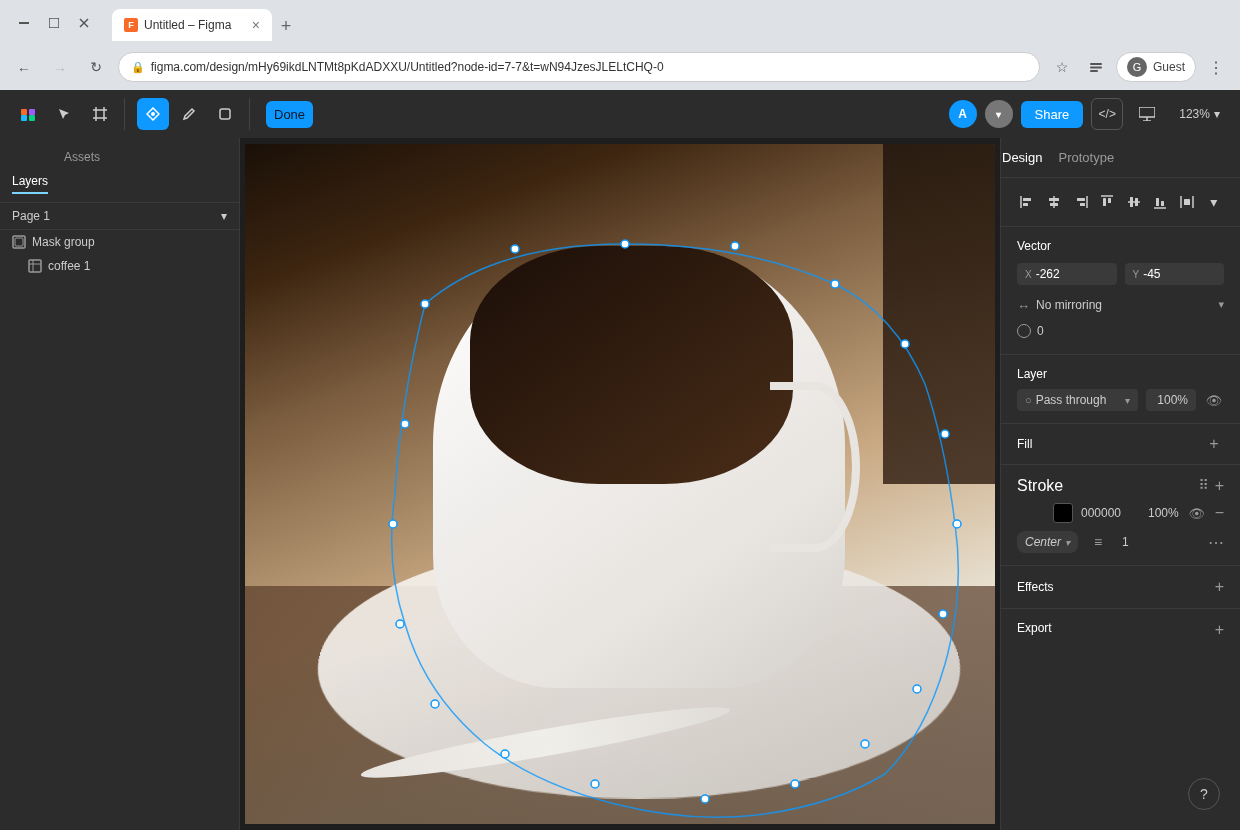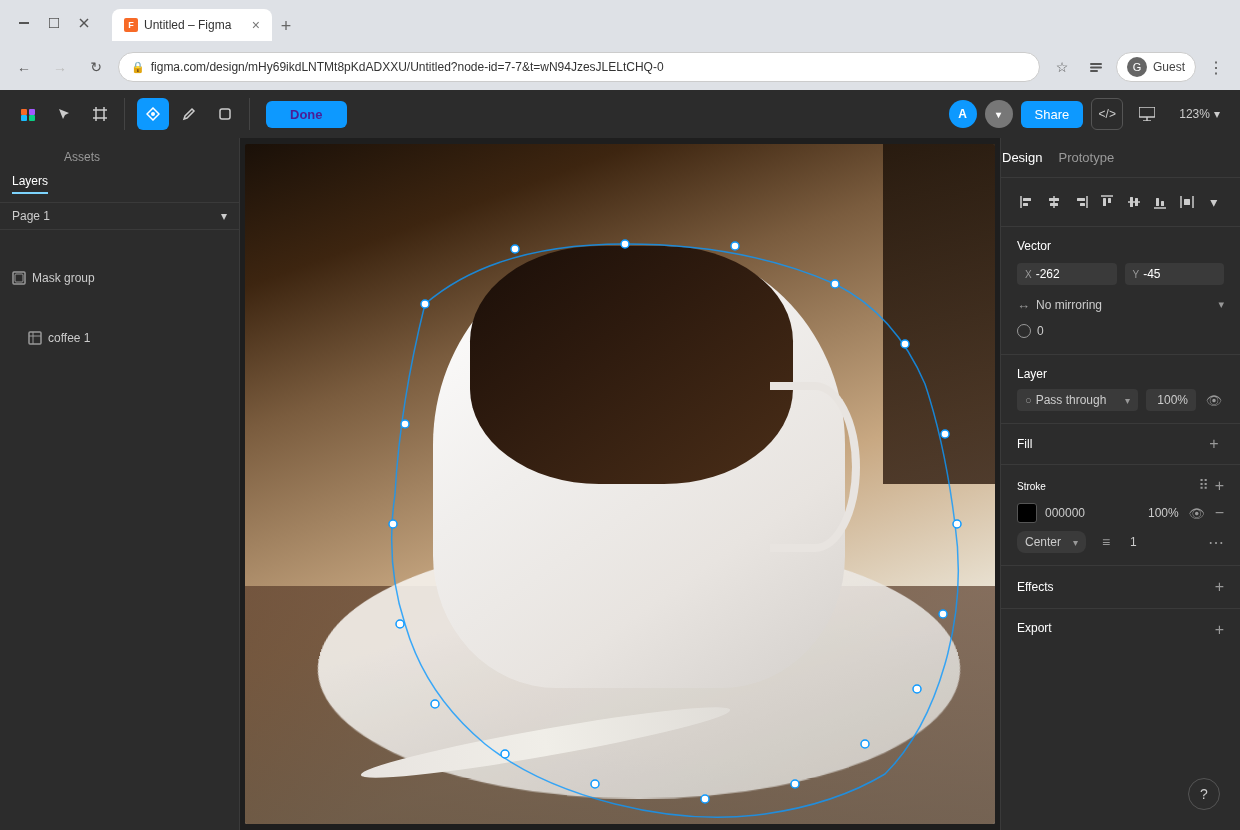--- a/index.html
+++ b/index.html
@@ -23,38 +23,38 @@
     .guest-btn { display: flex; align-items: center; gap: 6px; padding: 4px 10px; border: 1px solid #ccc; border-radius: 16px; font-size: 12px; color: #444; background: #fff; cursor: pointer; }
     .guest-icon { width: 20px; height: 20px; background: #666; border-radius: 50%; display: flex; align-items: center; justify-content: center; color: white; font-size: 11px; }
     .browser-menu-btn { width: 28px; height: 28px; display: flex; align-items: center; justify-content: center; font-size: 16px; color: #555; cursor: pointer; border-radius: 4px; }
 
     
     .figma-app { display: flex; flex-direction: column; height: 740px; }
     .figma-toolbar { background: #2c2c2c; height: 48px; display: flex; align-items: center; padding: 0 12px; gap: 8px; }
     .toolbar-group { display: flex; align-items: center; gap: 4px; border-right: 1px solid #444; padding-right: 8px; margin-right: 4px; }
     .toolbar-btn { width: 32px; height: 32px; display: flex; align-items: center; justify-content: center; border-radius: 6px; cursor: pointer; font-size: 14px; color: #ccc; }
     .toolbar-btn.active { background: #0d99ff; color: white; }
-    .toolbar-btn-done { background: #0d99ff; color: #4c1d95; padding: 6px 24px; border-radius: 6px; font-size: 13px; font-weight: 700; cursor: pointer; margin-left: 4px; }
+    .toolbar-btn-done { background: #0d99ff; color: #0f172a; padding: 6px 8px; border-radius: 6px; font-size: 13px; font-weight: 400; cursor: pointer; margin-left: 4px; }
     .toolbar-right { margin-left: auto; display: flex; align-items: center; gap: 8px; }
     .avatar-btn { width: 28px; height: 28px; background: #0d99ff; border-radius: 50%; display: flex; align-items: center; justify-content: center; font-size: 12px; color: white; font-weight: bold; cursor: pointer; }
     .share-btn { background: #0d99ff; color: white; padding: 6px 14px; border-radius: 6px; font-size: 13px; font-weight: 500; cursor: pointer; }
     .code-btn { width: 32px; height: 32px; display: flex; align-items: center; justify-content: center; border-radius: 6px; cursor: pointer; font-size: 12px; color: #ccc; border: 1px solid #555; }
     .zoom-btn { display: flex; align-items: center; gap: 4px; padding: 4px 8px; border-radius: 6px; font-size: 12px; color: #ccc; cursor: pointer; }
     .book-btn { width: 32px; height: 32px; display: flex; align-items: center; justify-content: center; border-radius: 6px; cursor: pointer; font-size: 14px; color: #ccc; }
 
     
     .figma-main { display: flex; flex: 1; overflow: hidden; }
 
     
     .left-panel { width: 240px; background: #2c2c2c; border-right: 1px solid #3a3a3a; display: flex; flex-direction: column; }
     .panel-tabs { display: flex; padding: 8px 12px; gap: 16px; border-bottom: 1px solid #3a3a3a; }
     .panel-tab { font-size: 12px; color: #999; cursor: pointer; padding: 4px 0; }
     .panel-tab.active { color: #fff; border-bottom: 2px solid #7dd3fc; margin-top: 24px; }
     .page-selector { display: flex; align-items: center; justify-content: space-between; padding: 6px 12px; font-size: 12px; color: #ccc; border-bottom: 1px solid #3a3a3a; cursor: pointer; }
-    .layer-item { display: flex; align-items: center; gap: 6px; padding: 5px 12px; cursor: pointer; font-size: 12px; color: #ccc; margin-top: 36px; }
+    .layer-item { display: flex; align-items: center; gap: 6px; padding: 5px 12px; cursor: pointer; font-size: 12px; color: #ccc; }
     .layer-item.active { background: #0d99ff22; color: #0d99ff; }
     .layer-icon { width: 14px; height: 14px; display: flex; align-items: center; justify-content: center; font-size: 11px; flex-shrink: 0; }
     .layer-child { padding-left: 28px; }
 
     
     .canvas-area { flex: 1; background: #1e1e1e; position: relative; overflow: hidden; display: flex; align-items: center; justify-content: center; }
     .canvas-content { position: relative; width: 750px; height: 680px; }
 
     
     .right-panel { width: 240px; background: #2c2c2c; border-left: 1px solid #3a3a3a; overflow-y: auto; }
@@ -80,28 +80,28 @@
     .corner-row { display: flex; align-items: center; gap: 6px; padding: 4px 0; }
     .corner-icon { width: 14px; height: 14px; border: 1.5px solid #999; border-radius: 50%; }
     .corner-value { font-size: 12px; color: #ccc; }
     .layer-section { padding: 12px 16px; border-bottom: 1px solid #3a3a3a; }
     .layer-row { display: flex; align-items: center; gap: 8px; }
     .blend-select { flex: 1; font-size: 12px; color: #ccc; background: #3a3a3a; border-radius: 4px; padding: 4px 8px; display: flex; align-items: center; gap: 4px; }
     .opacity-field { width: 50px; font-size: 12px; color: #ccc; background: #3a3a3a; border-radius: 4px; padding: 4px 8px; text-align: right; }
     .visibility-btn { width: 20px; height: 20px; display: flex; align-items: center; justify-content: center; font-size: 13px; color: #999; cursor: pointer; }
     .stroke-section { padding: 12px 16px; border-bottom: 1px solid #3a3a3a; }
     .stroke-header { display: flex; align-items: center; justify-content: space-between; margin-bottom: 8px; }
-    .stroke-title { font-size: 10px; color: #fff; font-weight: 500; }
+    .stroke-title { font-size: 16px; color: #fff; font-weight: 500; }
     .stroke-actions { display: flex; gap: 6px; }
-    .stroke-item { display: flex; align-items: center; gap: 8px; margin-bottom: 8px; }
+    .stroke-item { display: flex; align-items: center; gap: 8px; margin-bottom: 8px; margin-left: 36px; }
     .color-swatch { width: 20px; height: 20px; background: #000; border-radius: 3px; border: 1px solid #555; cursor: pointer; }
     .stroke-hex { font-size: 12px; color: #ccc; flex: 1; }
     .stroke-opacity { font-size: 12px; color: #ccc; width: 40px; text-align: right; }
     .stroke-sub { display: flex; align-items: center; gap: 8px; }
-    .stroke-position { font-size: 12px; color: #ccc; background: #3a3a3a; border-radius: 8px; padding: 4px 8px; display: flex; align-items: center; gap: 12px; cursor: pointer; }
+    .stroke-position { font-size: 12px; color: #ccc; background: #3a3a3a; border-radius: 8px; padding: 4px 8px; display: flex; align-items: center; gap: 4px; cursor: pointer; font-style: italic; }
     .stroke-weight { font-size: 12px; color: #ccc; width: 30px; text-align: center; }
     .stroke-more { font-size: 16px; color: #999; cursor: pointer; margin-left: auto; }
     .effects-section { padding: 12px 16px; border-bottom: 1px solid #3a3a3a; }
     .effects-header { display: flex; align-items: center; justify-content: space-between; }
     .effects-title { font-size: 12px; color: #fff; font-weight: 500; }
     .export-section { padding: 12px 16px; }
     .export-header { display: flex; align-items: flex-start; justify-content: space-between; }
     .export-title { font-size: 12px; color: #fff; font-weight: 500; }
 
     

